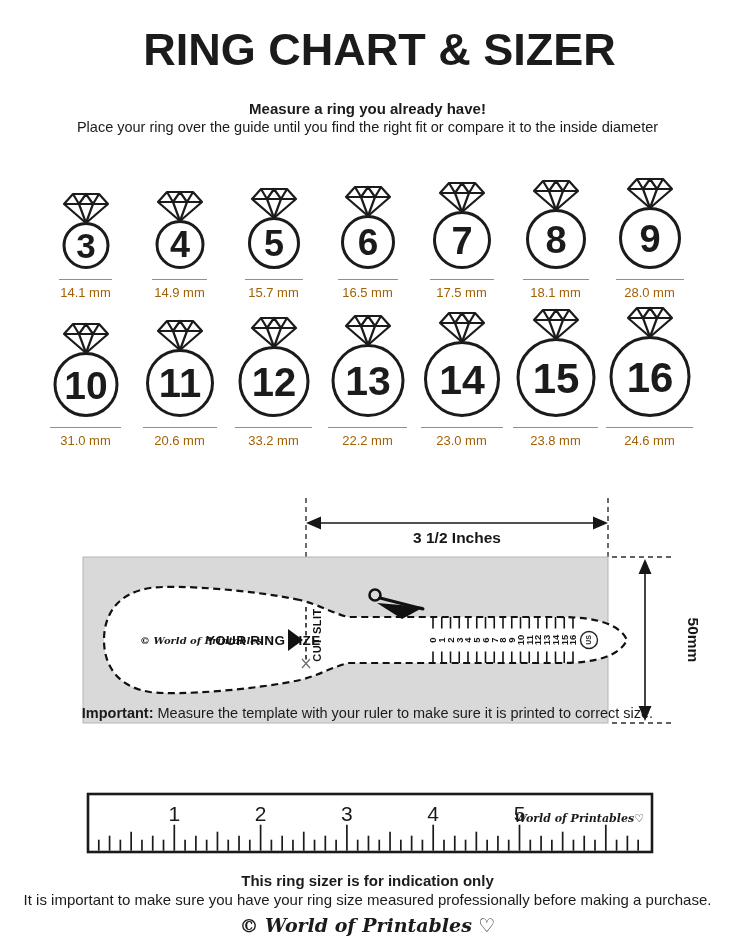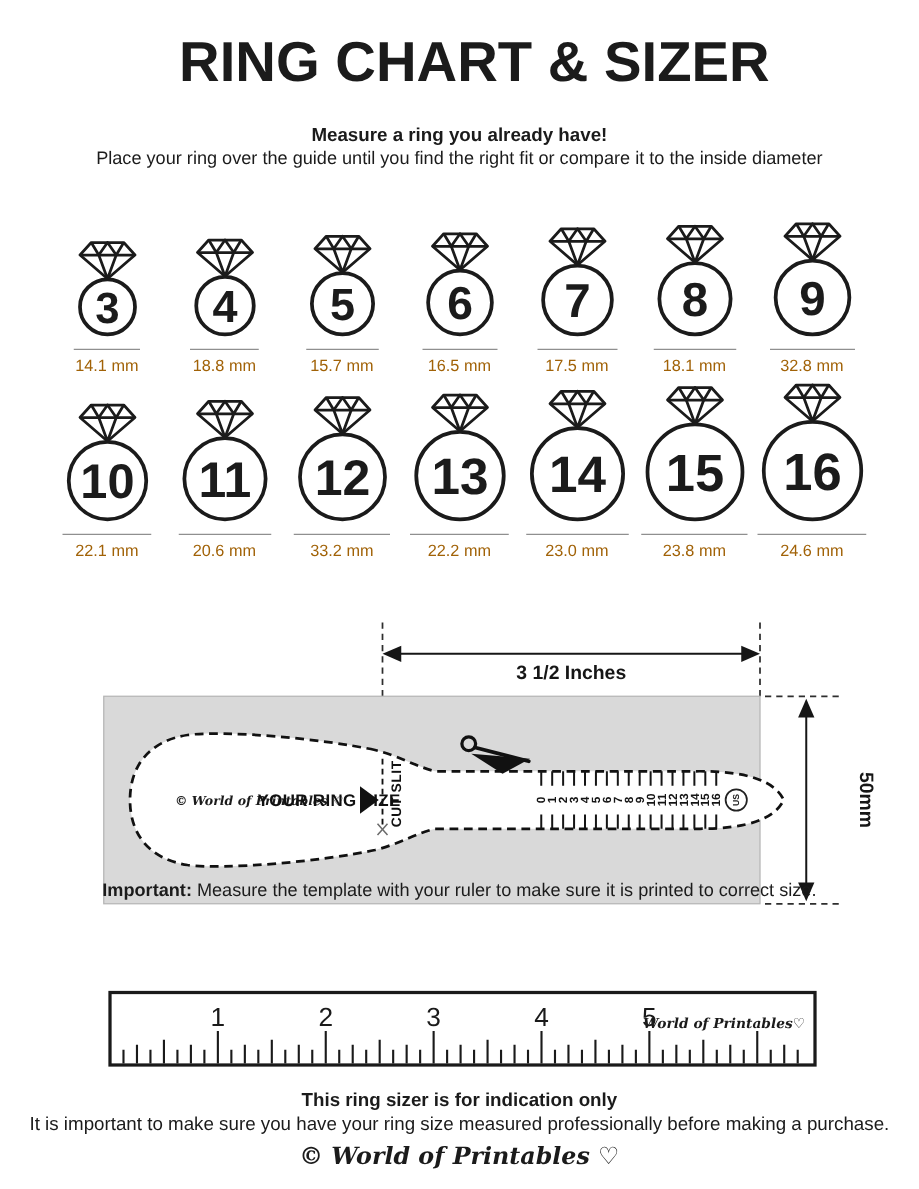--- a/index.html
+++ b/index.html
@@ -61,21 +61,21 @@
          <g transform="translate(47,3)" stroke="#1b1b1b" stroke-width="2.2" fill="none" stroke-linejoin="round">
            <polygon points="-22,11 -13,1 13,1 22,11 0,30"></polygon>
            <polyline points="-22,11 22,11"></polyline>
            <polyline points="-13,1 -7,11 0,1 7,11 13,1"></polyline>
            <polyline points="-7,11 0,30 7,11"></polyline>
          </g>
          <circle cx="47" cy="56.5" r="23" fill="none" stroke="#1b1b1b" stroke-width="3"></circle>
          <text x="47" y="56.5" dy="0.36em" text-anchor="middle" font-size="36" font-weight="600" fill="#1b1b1b">4</text>
        </svg>
        <div class="ring-line" style="width:55px"></div>
-       <div class="ring-mm">18.8 mm</div>
+       <div class="ring-mm">14.9 mm</div>
       </div>
       <div class="ring-col">
         <svg width="94" height="89" viewBox="0 0 94 89">
          <g transform="translate(47,3)" stroke="#1b1b1b" stroke-width="2.2" fill="none" stroke-linejoin="round">
            <polygon points="-22,11 -13,1 13,1 22,11 0,30"></polygon>
            <polyline points="-22,11 22,11"></polyline>
            <polyline points="-13,1 -7,11 0,1 7,11 13,1"></polyline>
            <polyline points="-7,11 0,30 7,11"></polyline>
          </g>
          <circle cx="47" cy="58" r="24.5" fill="none" stroke="#1b1b1b" stroke-width="3"></circle>
@@ -131,37 +131,37 @@
          <g transform="translate(47,3)" stroke="#1b1b1b" stroke-width="2.2" fill="none" stroke-linejoin="round">
            <polygon points="-22,11 -13,1 13,1 22,11 0,30"></polygon>
            <polyline points="-22,11 22,11"></polyline>
            <polyline points="-13,1 -7,11 0,1 7,11 13,1"></polyline>
            <polyline points="-7,11 0,30 7,11"></polyline>
          </g>
          <circle cx="47" cy="63" r="29.5" fill="none" stroke="#1b1b1b" stroke-width="3"></circle>
          <text x="47" y="63" dy="0.36em" text-anchor="middle" font-size="38" font-weight="600" fill="#1b1b1b">9</text>
        </svg>
        <div class="ring-line" style="width:68px"></div>
-       <div class="ring-mm">32.8 mm</div>
+       <div class="ring-mm">28.0 mm</div>
       </div>
     </div>
   <div class="ring-row" id="ring-row-2">
       <div class="ring-col">
         <svg width="94" height="102" viewBox="0 0 94 102">
          <g transform="translate(47,3)" stroke="#1b1b1b" stroke-width="2.2" fill="none" stroke-linejoin="round">
            <polygon points="-22,11 -13,1 13,1 22,11 0,30"></polygon>
            <polyline points="-22,11 22,11"></polyline>
            <polyline points="-13,1 -7,11 0,1 7,11 13,1"></polyline>
            <polyline points="-7,11 0,30 7,11"></polyline>
          </g>
          <circle cx="47" cy="64.5" r="31" fill="none" stroke="#1b1b1b" stroke-width="3"></circle>
          <text x="47" y="64.5" dy="0.36em" text-anchor="middle" font-size="39" font-weight="600" fill="#1b1b1b">10</text>
        </svg>
        <div class="ring-line" style="width:71px"></div>
-       <div class="ring-mm">22.1 mm</div>
+       <div class="ring-mm">31.0 mm</div>
       </div>
       <div class="ring-col">
         <svg width="94" height="105" viewBox="0 0 94 105">
          <g transform="translate(47,3)" stroke="#1b1b1b" stroke-width="2.2" fill="none" stroke-linejoin="round">
            <polygon points="-22,11 -13,1 13,1 22,11 0,30"></polygon>
            <polyline points="-22,11 22,11"></polyline>
            <polyline points="-13,1 -7,11 0,1 7,11 13,1"></polyline>
            <polyline points="-7,11 0,30 7,11"></polyline>
          </g>
          <circle cx="47" cy="66" r="32.5" fill="none" stroke="#1b1b1b" stroke-width="3"></circle>

